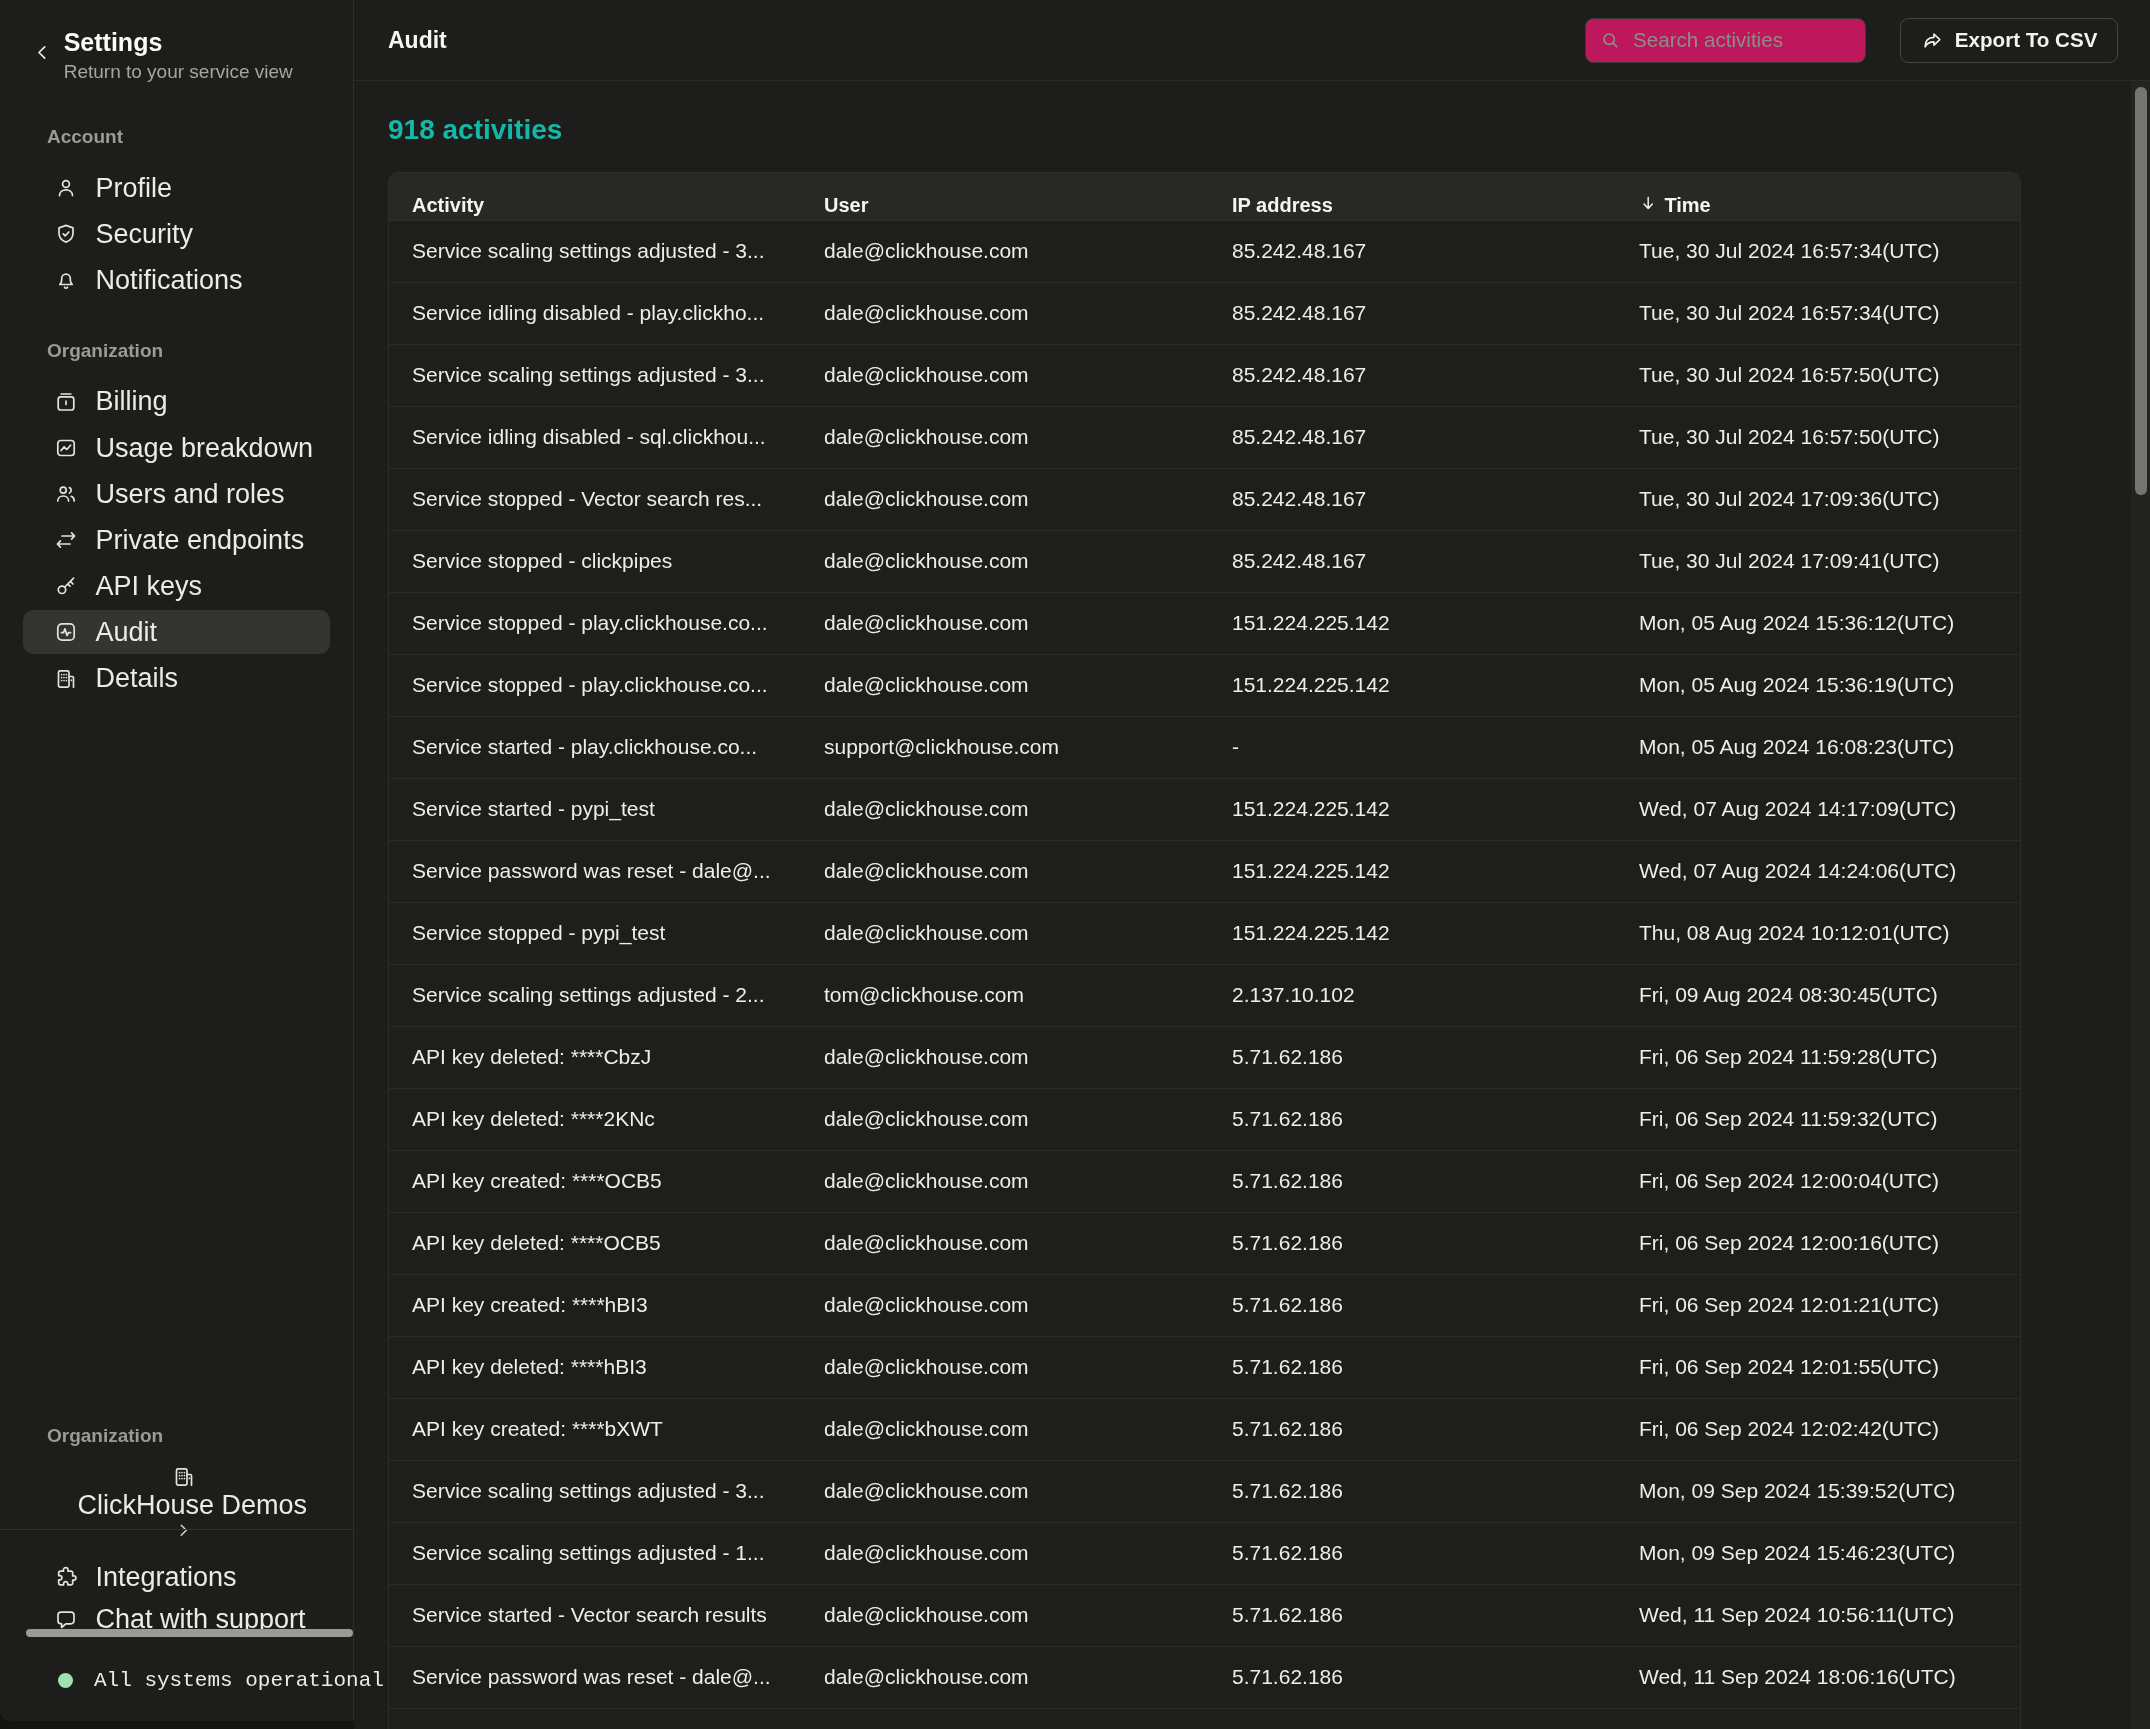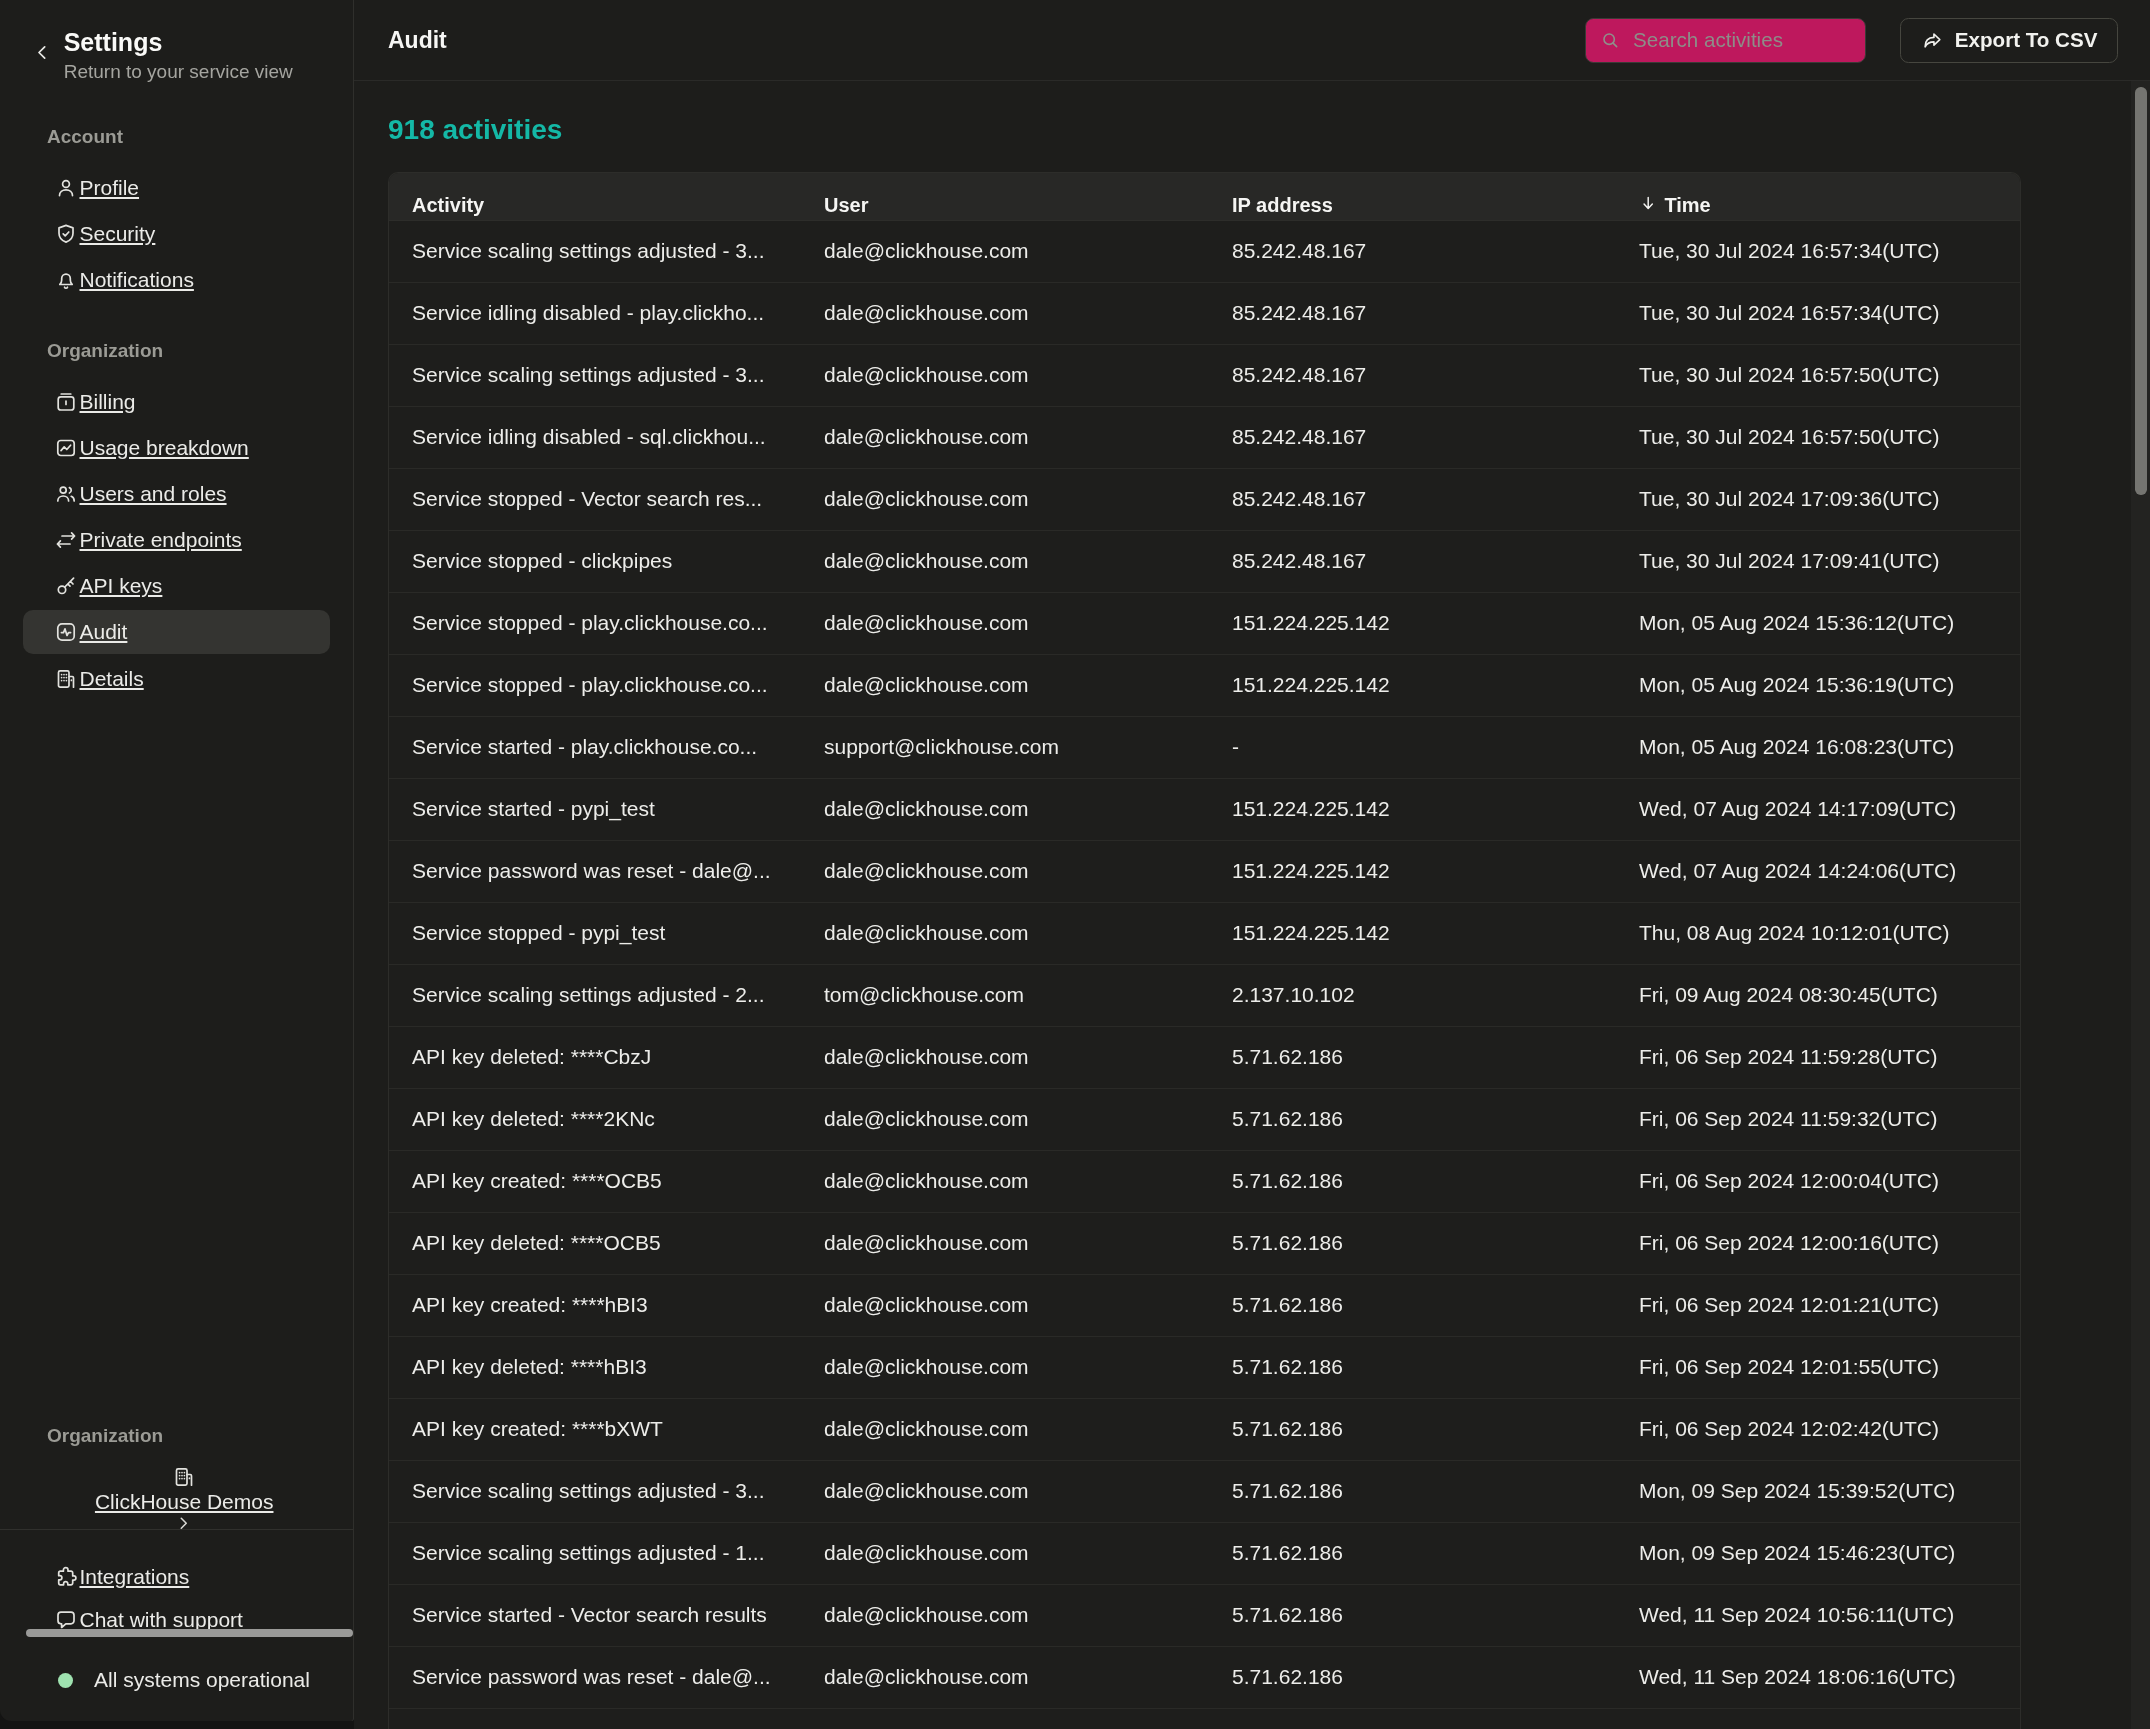--- a/index.html
+++ b/index.html
@@ -28,21 +28,21 @@
   .sl-account{margin-top:41px;}
   .sl-org{margin-top:35px;}
   .nav-list{margin-top:18.4px;}
   .nav-item{
     height:44px;margin:0 23px 2.1px 23px;border-radius:10px;
     display:flex;align-items:center;padding-left:30px;box-sizing:border-box;cursor:pointer;
   }
   .nav-item.selected{background:#343431;}
   .nav-icon{width:25.5px;height:25.5px;color:#e2e2de;display:flex;align-items:center;justify-content:center;flex:0 0 auto;}
   .nav-icon svg{width:24px;height:24px;}
-  .nav-label{font-size:21px;color:#ebebe8;margin-left:1px;white-space:nowrap;text-decoration:underline;}
+  .nav-label{font-size:27px;color:#ebebe8;margin-left:17px;white-space:nowrap;}
   .sidebar-spacer{flex:1 1 auto;}
   .org-switcher{
     height:44px;margin:17px 23px 0 23px;border-radius:10px;
     display:flex;align-items:center;padding:0 15.6px 0 30px;box-sizing:border-box;cursor:pointer;flex-direction:column;
   }
   .org-switcher .nav-label{flex:1 1 auto;}
   .org-chevron{width:20px;height:20px;color:#d6d6d2;}
   .org-chevron svg{width:18.4px;height:18.4px;}
   .sidebar-divider{height:1.4px;background:#30302d;margin-top:21px;}
   .footer-list{margin-top:27px;margin-bottom:18.4px;}
@@ -284,21 +284,21 @@
         <div class="nav-item">
           <span class="nav-icon">
             <svg viewBox="0 0 24 24" fill="none" stroke="currentColor" stroke-width="1.7" stroke-linecap="round" stroke-linejoin="round">
               <path d="M20 7.2 a3 3 0 0 0-3-3 H7 a3 3 0 0 0-3 3 v5.6 a3 3 0 0 0 3 3 h.6 v3.7 l4.2-3.7 H17 a3 3 0 0 0 3-3 z"></path>
             </svg>
           </span>
           <span class="nav-label">Chat with support</span>
         </div>
       </div>
 
-    <div class="status-item" style="margin-bottom:21px;">
+    <div class="status-item" style="margin-bottom:21px;font-family:Liberation Mono, monospace;">
       <span class="status-dot" id="status-dot" style="background: rgb(159, 226, 176);"></span>
       <span class="status-label">All systems operational</span>
     </div>
   </nav>
 
   <div class="h-scroll-thumb"></div>
 
   <main class="main">
     <header class="topbar">
       <div class="topbar-title">Audit</div>

